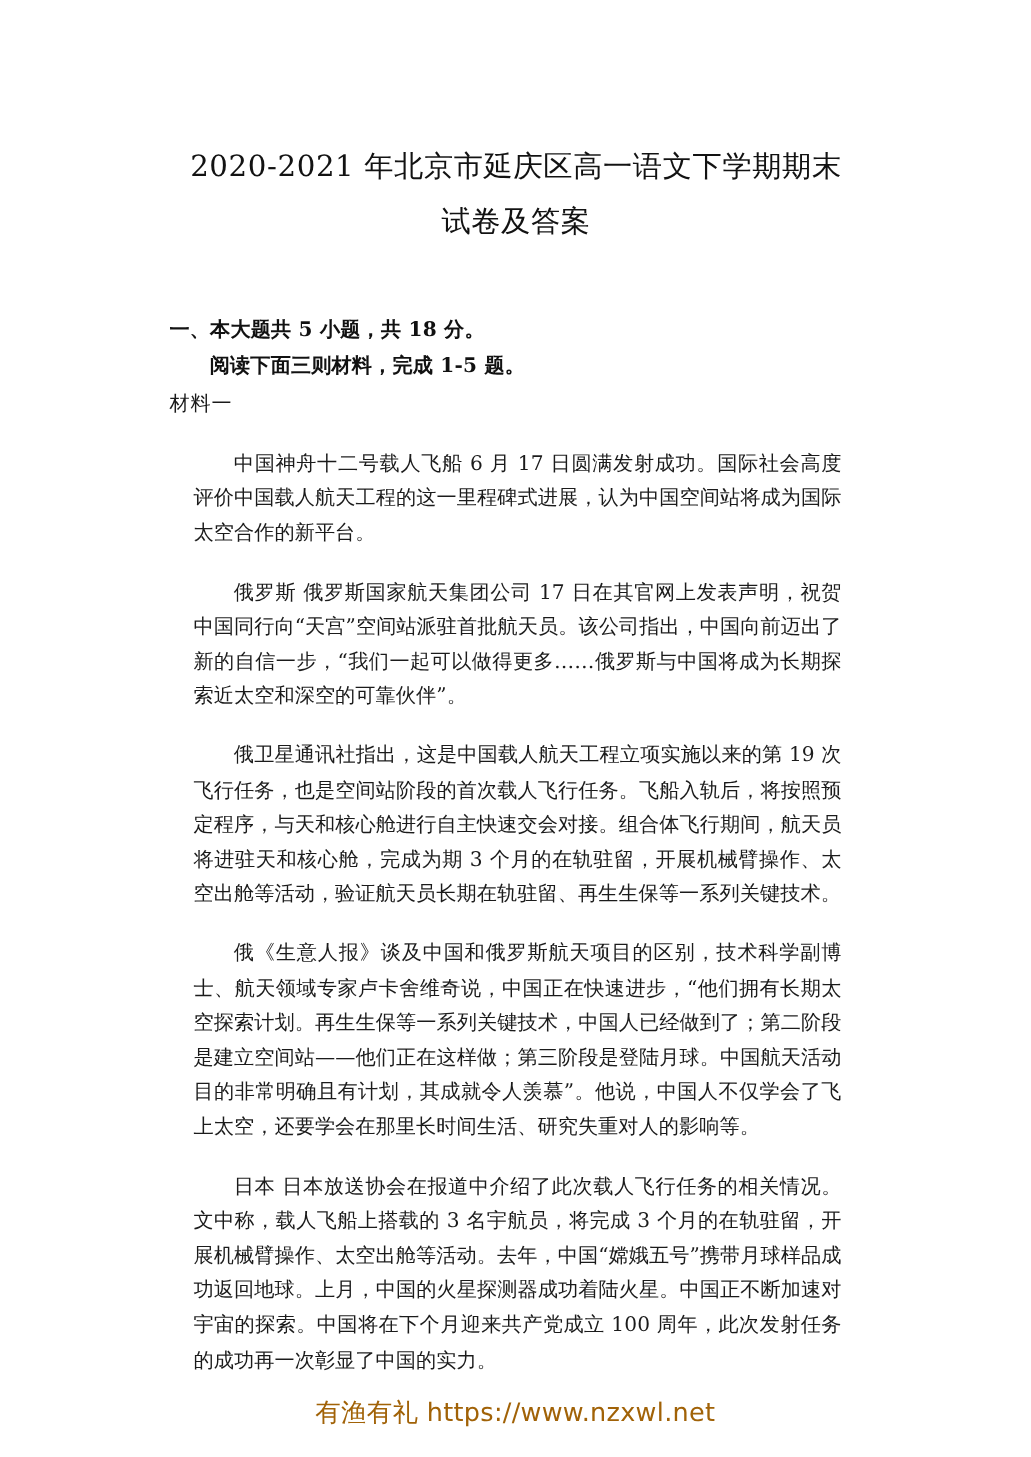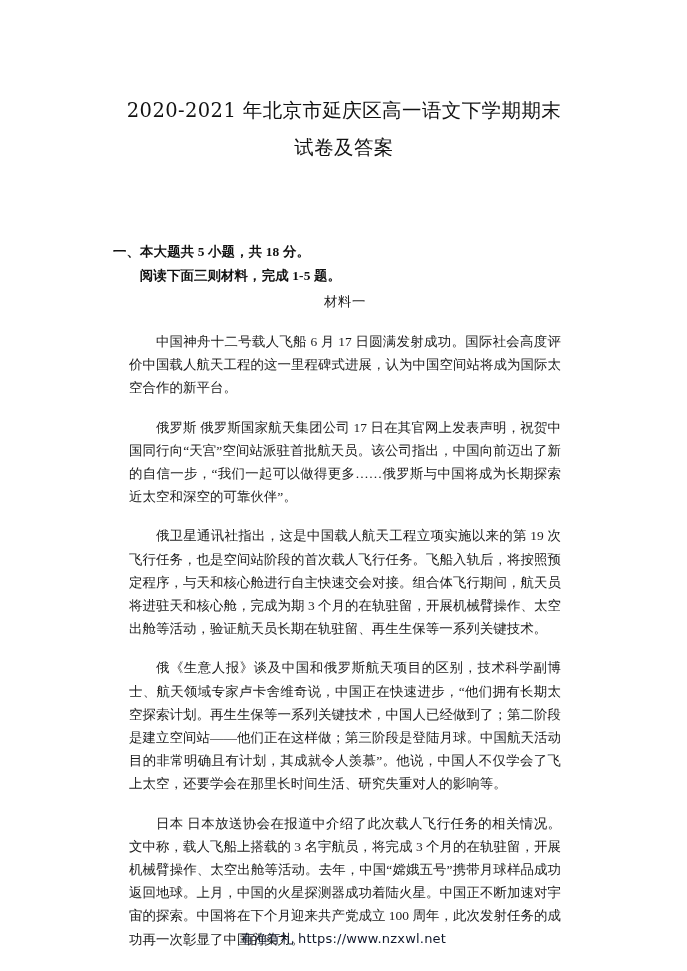--- a/index.html
+++ b/index.html
@@ -37,36 +37,34 @@
     font-weight: 400;
     letter-spacing: 0.4px;
     color: #121212;
   }
   .doc-title .line { display: block; white-space: nowrap; }
 
   
   .content {
     position: absolute;
     left: 113px;
-    top: 240px;
+    top: 208px;
     width: 464px;
-    font-family: Liberation Serif, serif;
   }
 
   .section-heading {
     font-size: 13.4px;
     line-height: 24px;
     font-weight: 700;
     letter-spacing: 0.15px;
     color: #111111;
   }
   .section-heading.indented { text-indent: 2em; }
 
   .material-label {
-    text-align: center;
     font-size: 13.4px;
     line-height: 25px;
     font-weight: 400;
     letter-spacing: 0.6px;
     margin-top: 1px;
   }
 
   p.body-para {
     margin: 16px;
     font-size: 13.45px;
@@ -79,22 +77,22 @@
   }
 
   
   .footer {
     position: absolute;
     left: 0;
     top: 930px;
     width: 687px;
     text-align: center;
     font-family: "DejaVu Sans", "Liberation Sans", sans-serif;
-    font-size: 13px;
-    color: #0f172a;
+    font-size: 17px;
+    color: #a16207;
     letter-spacing: 0.2px;
     white-space: nowrap;
   }
 </style>
 </head>
 <body>
 
 <div class="page">
 
   <div class="doc-title">

